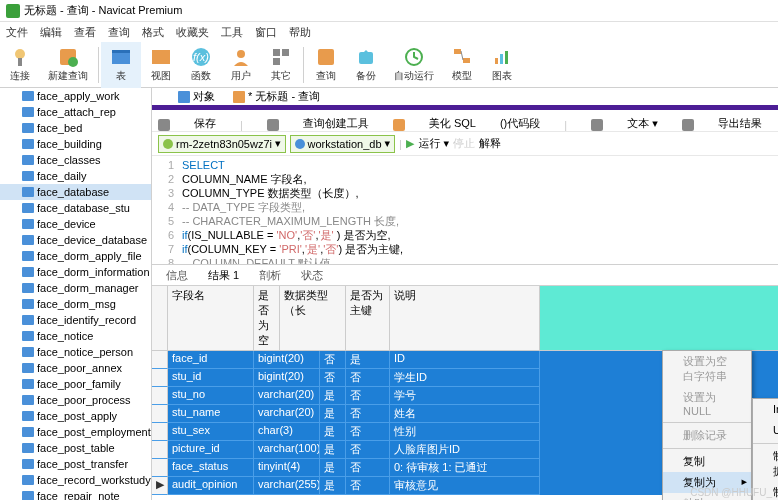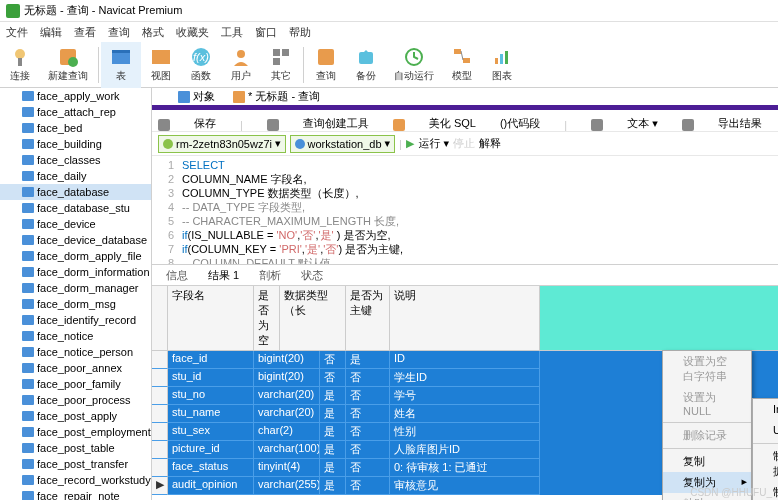--- a/index.html
+++ b/index.html
@@ -417,21 +417,21 @@
             <div class="gc c1"></div>
             <div class="gc c2">stu_name</div>
             <div class="gc c3">varchar(20)</div>
             <div class="gc c4">是</div>
             <div class="gc c5">否</div>
             <div class="gc c7">姓名</div>
           </div>
           <div class="grow">
             <div class="gc c1"></div>
             <div class="gc c2">stu_sex</div>
-            <div class="gc c3">char(2)</div>
+            <div class="gc c3">char(3)</div>
             <div class="gc c4">是</div>
             <div class="gc c5">否</div>
             <div class="gc c7">性别</div>
           </div>
           <div class="grow">
             <div class="gc c1"></div>
             <div class="gc c2">picture_id</div>
             <div class="gc c3">varchar(100)</div>
             <div class="gc c4">是</div>
             <div class="gc c5">否</div>

